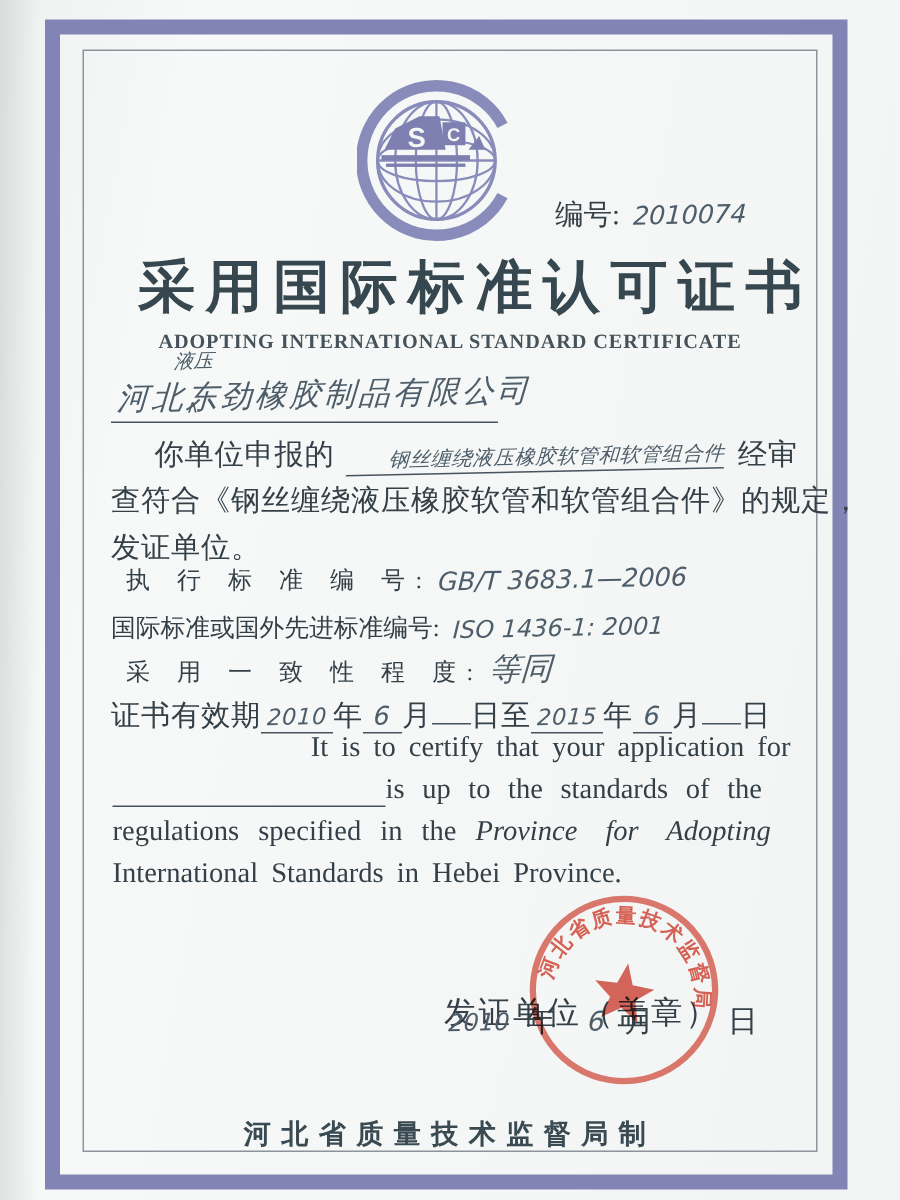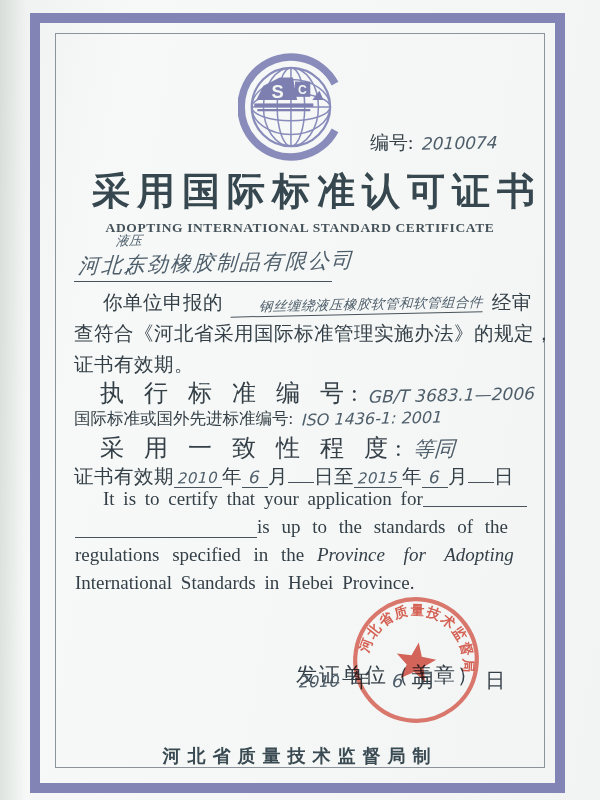--- a/index.html
+++ b/index.html
@@ -19,21 +19,21 @@
   .hw { font-family:"DejaVu Sans",sans-serif; font-style:italic; color:#4e5d6a;
         display:inline-block; transform:rotate(-1.2deg) skewX(-4deg); }
   .u { border-bottom:1.5px solid #49535c; }
   .blank { display:inline-block; border-bottom:1.5px solid #49535c; height:1.05em;
            vertical-align:baseline; text-align:center; }
   .title { left:0; width:100%; text-align:center; font-size:38px; font-weight:bold;
            letter-spacing:7px; color:#37474f; }
   .subtitle { left:0; width:100%; text-align:center; font-size:13.5px; letter-spacing:.6px;
               color:#46525a; font-weight:600; }
   .para { font-size:19.5px; letter-spacing:.5px; }
-  .label-sp { letter-spacing:7px; font-size:24px;margin-left:16px; }
+  .label-sp { letter-spacing:7px; font-size:16px; }
   .eng { font-size:19px; word-spacing:4px; }
   .eng-line { display:flex; width:452px; align-items:flex-end; }
   .fill { flex:1; border-bottom:1.5px solid #49535c; margin-bottom:3px; }
   .seal-wrap { left:350px; top:594px; width:132px; height:132px;
                transform:rotate(9deg); mix-blend-mode:multiply; opacity:.92; }
   .made-by { left:0; width:100%; text-align:center; font-size:18px; font-weight:600;
              letter-spacing:7px; color:#3a4a52; }
 </style>
 </head>
 <body>
@@ -75,41 +75,41 @@
   <div class="abs hw" style="left:116px; top:232px; font-size:13px;">液压</div>
   <div class="abs hw" style="left:124px; top:264px; font-size:12px;">∧</div>
   <div class="abs hw" style="left:78px; top:249px; font-size:21px; letter-spacing:2px;">河北东劲橡胶制品有限公司</div>
   <div class="abs" style="left:74px; top:281px; width:258px; border-top:1.5px solid #49535c;"></div>
 
   <div class="abs para" style="left:75px; top:289px; text-indent:28px;">
     <span class="print">你单位申报的</span>
     <span class="hw u" style="font-size:13.5px; margin:0 3px;">钢丝缠绕液压橡胶软管和软管组合件</span>
     <span class="print">经审</span>
   </div>
-  <div class="abs para" style="left:74px; top:320px;">查符合《河北省采用国际标准管理实施办法》的规定，</div>
-  <div class="abs para" style="left:74px; top:351px;">证书有效期。</div>
+  <div class="abs para" style="left:74px; top:320px;">查符合《钢丝缠绕液压橡胶软管和软管组合件》的规定，</div>
+  <div class="abs para" style="left:74px; top:351px;">发证单位。</div>
 
   <div class="abs" style="left:84px; top:377px;">
     <span class="print label-sp">执 行 标 准 编 号:</span>
     <span class="hw" style="font-size:17px;">GB/T 3683.1—2006</span>
   </div>
   <div class="abs" style="left:74px; top:408px;">
     <span class="print" style="font-size:16.5px;margin-top:24px;">国际标准或国外先进标准编号:</span>
     <span class="hw" style="font-size:16px; margin-left:5px;">ISO 1436-1: 2001</span>
   </div>
   <div class="abs" style="left:84px; top:432px;">
     <span class="print label-sp">采 用 一 致 性 程 度:</span>
     <span class="hw" style="font-size:21px;">等同</span>
   </div>
 
   <div class="abs para" style="left:74px; top:462px;">
     <span class="print">证书有效期</span><span class="blank" style="width:48px;"><span class="hw" style="font-size:15px;">2010</span></span><span class="print">年</span><span class="blank" style="width:26px;"><span class="hw" style="font-size:17px;">6</span></span><span class="print">月</span><span class="blank" style="width:26px;"></span><span class="print">日至</span><span class="blank" style="width:48px;"><span class="hw" style="font-size:15px;">2015</span></span><span class="print">年</span><span class="blank" style="width:26px;"><span class="hw" style="font-size:17px;">6</span></span><span class="print">月</span><span class="blank" style="width:26px;"></span><span class="print">日</span>
   </div>
 
-  <div class="abs eng eng-line" style="left:75px; top:488px;">
+  <div class="abs eng eng-line" style="left:75px; top:488px;flex-direction:column;">
     <span style="text-indent:28px; display:inline-block;">It is to certify that your application for</span>
     <span class="fill"></span>
   </div>
   <div class="abs eng eng-line" style="left:75px; top:516px;">
     <span class="blank" style="width:182px;"></span>
     <span style="word-spacing:7px;">is up to the standards of the</span>
   </div>
   <div class="abs eng" style="left:75px; top:544px; word-spacing:8px;">
     <span>regulations specified in the</span>
     <span style="font-style:italic; word-spacing:14px;">Province for Adopting</span>

